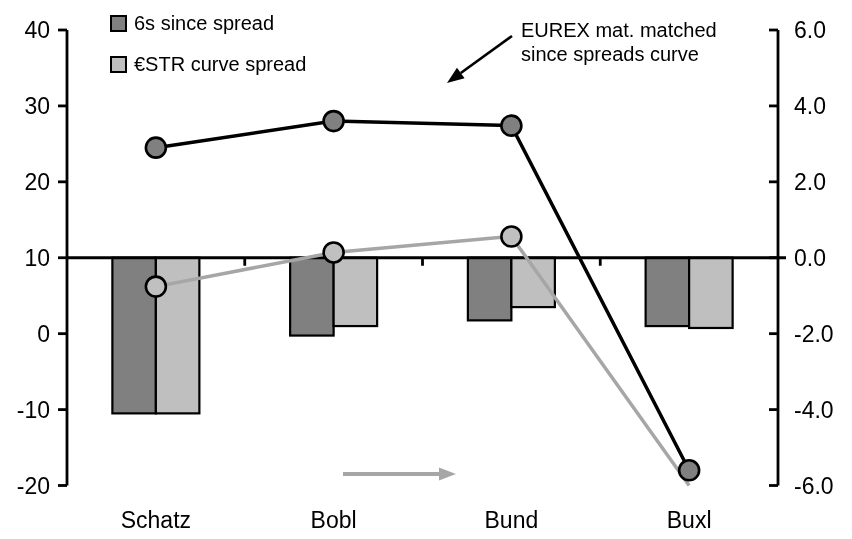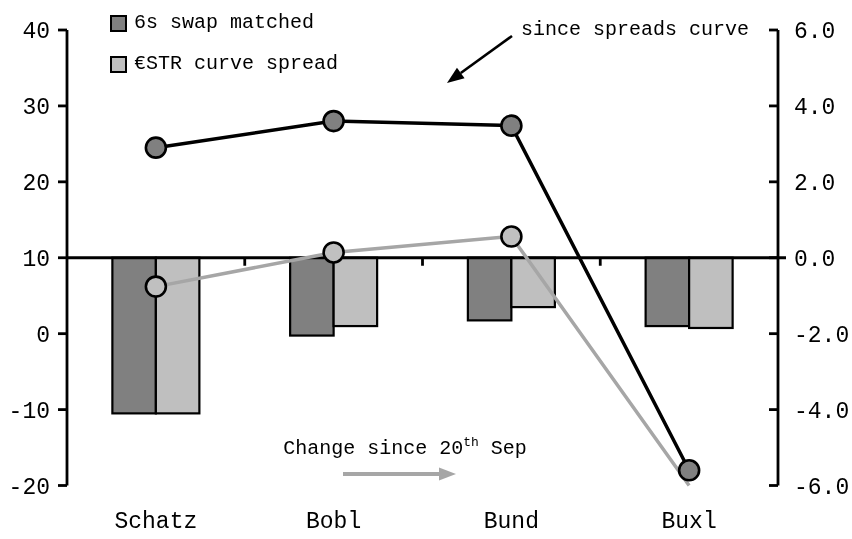--- a/index.html
+++ b/index.html
@@ -1,17 +1,17 @@
 <!DOCTYPE html>
 <html><head>
 <meta charset="utf-8">
 <style>
   html,body{margin:0;padding:0;background:#ffffff;}
   #stage{position:relative;width:852px;height:539px;background:#ffffff;overflow:hidden;
-         font-family:Liberation Mono, monospace;color:#000;}
+         font-family:Liberation Sans, sans-serif;color:#000;}
   #chart-svg{position:absolute;left:0;top:0;}
   
   .legend{position:absolute;left:110px;top:10px;}
   .legend-row{display:flex;align-items:center;height:26px;margin-bottom:15px;}
   .legend-swatch{width:17px;height:17px;border:2.5px solid #000;box-sizing:border-box;margin-right:7px;flex:0 0 auto;}
   .legend-label{font-size:20px;line-height:1;white-space:nowrap;}
   
   .curve-note{position:absolute;left:521px;top:18px;font-size:20px;line-height:24px;white-space:nowrap;}
   .change-note{position:absolute;left:260px;top:437px;width:290px;text-align:center;font-size:20px;white-space:nowrap;}
   .change-note sup{font-size:13px;line-height:0;}
@@ -79,27 +79,27 @@
       <text x="689.125" y="528" text-anchor="middle" font-size="23" fill="#000">Buxl</text>
       <line x1="512" y1="36" x2="460.77595608723766" y2="73.03892405999737" stroke="#000000" stroke-width="2.6"></line>
       <polygon points="447,83 456.96730940429546,67.77164673252415 464.58460277017986,78.3062013874706" fill="#000000"></polygon>
       <line x1="343" y1="474" x2="439" y2="474" stroke="#a6a6a6" stroke-width="4"></line>
       <polygon points="456,474 439,480.5 439,467.5" fill="#a6a6a6"></polygon>
     </svg>
 
   <div class="legend">
     <div class="legend-row">
       <span class="legend-swatch" style="background: rgb(128, 128, 128);"></span>
-      <span class="legend-label">6s swap matched</span>
+      <span class="legend-label">6s since spread</span>
     </div>
     <div class="legend-row">
       <span class="legend-swatch" style="background: rgb(191, 191, 191);"></span>
       <span class="legend-label">€STR curve spread</span>
     </div>
   </div>
 
   <div class="curve-note">
+    <div>EUREX mat. matched</div>
     <div>since spreads curve</div>
   </div>
 
-  <div class="change-note"><span>Change since 20</span><sup>th</sup><span> Sep</span></div>
 
 </div>
 
 </body></html>

